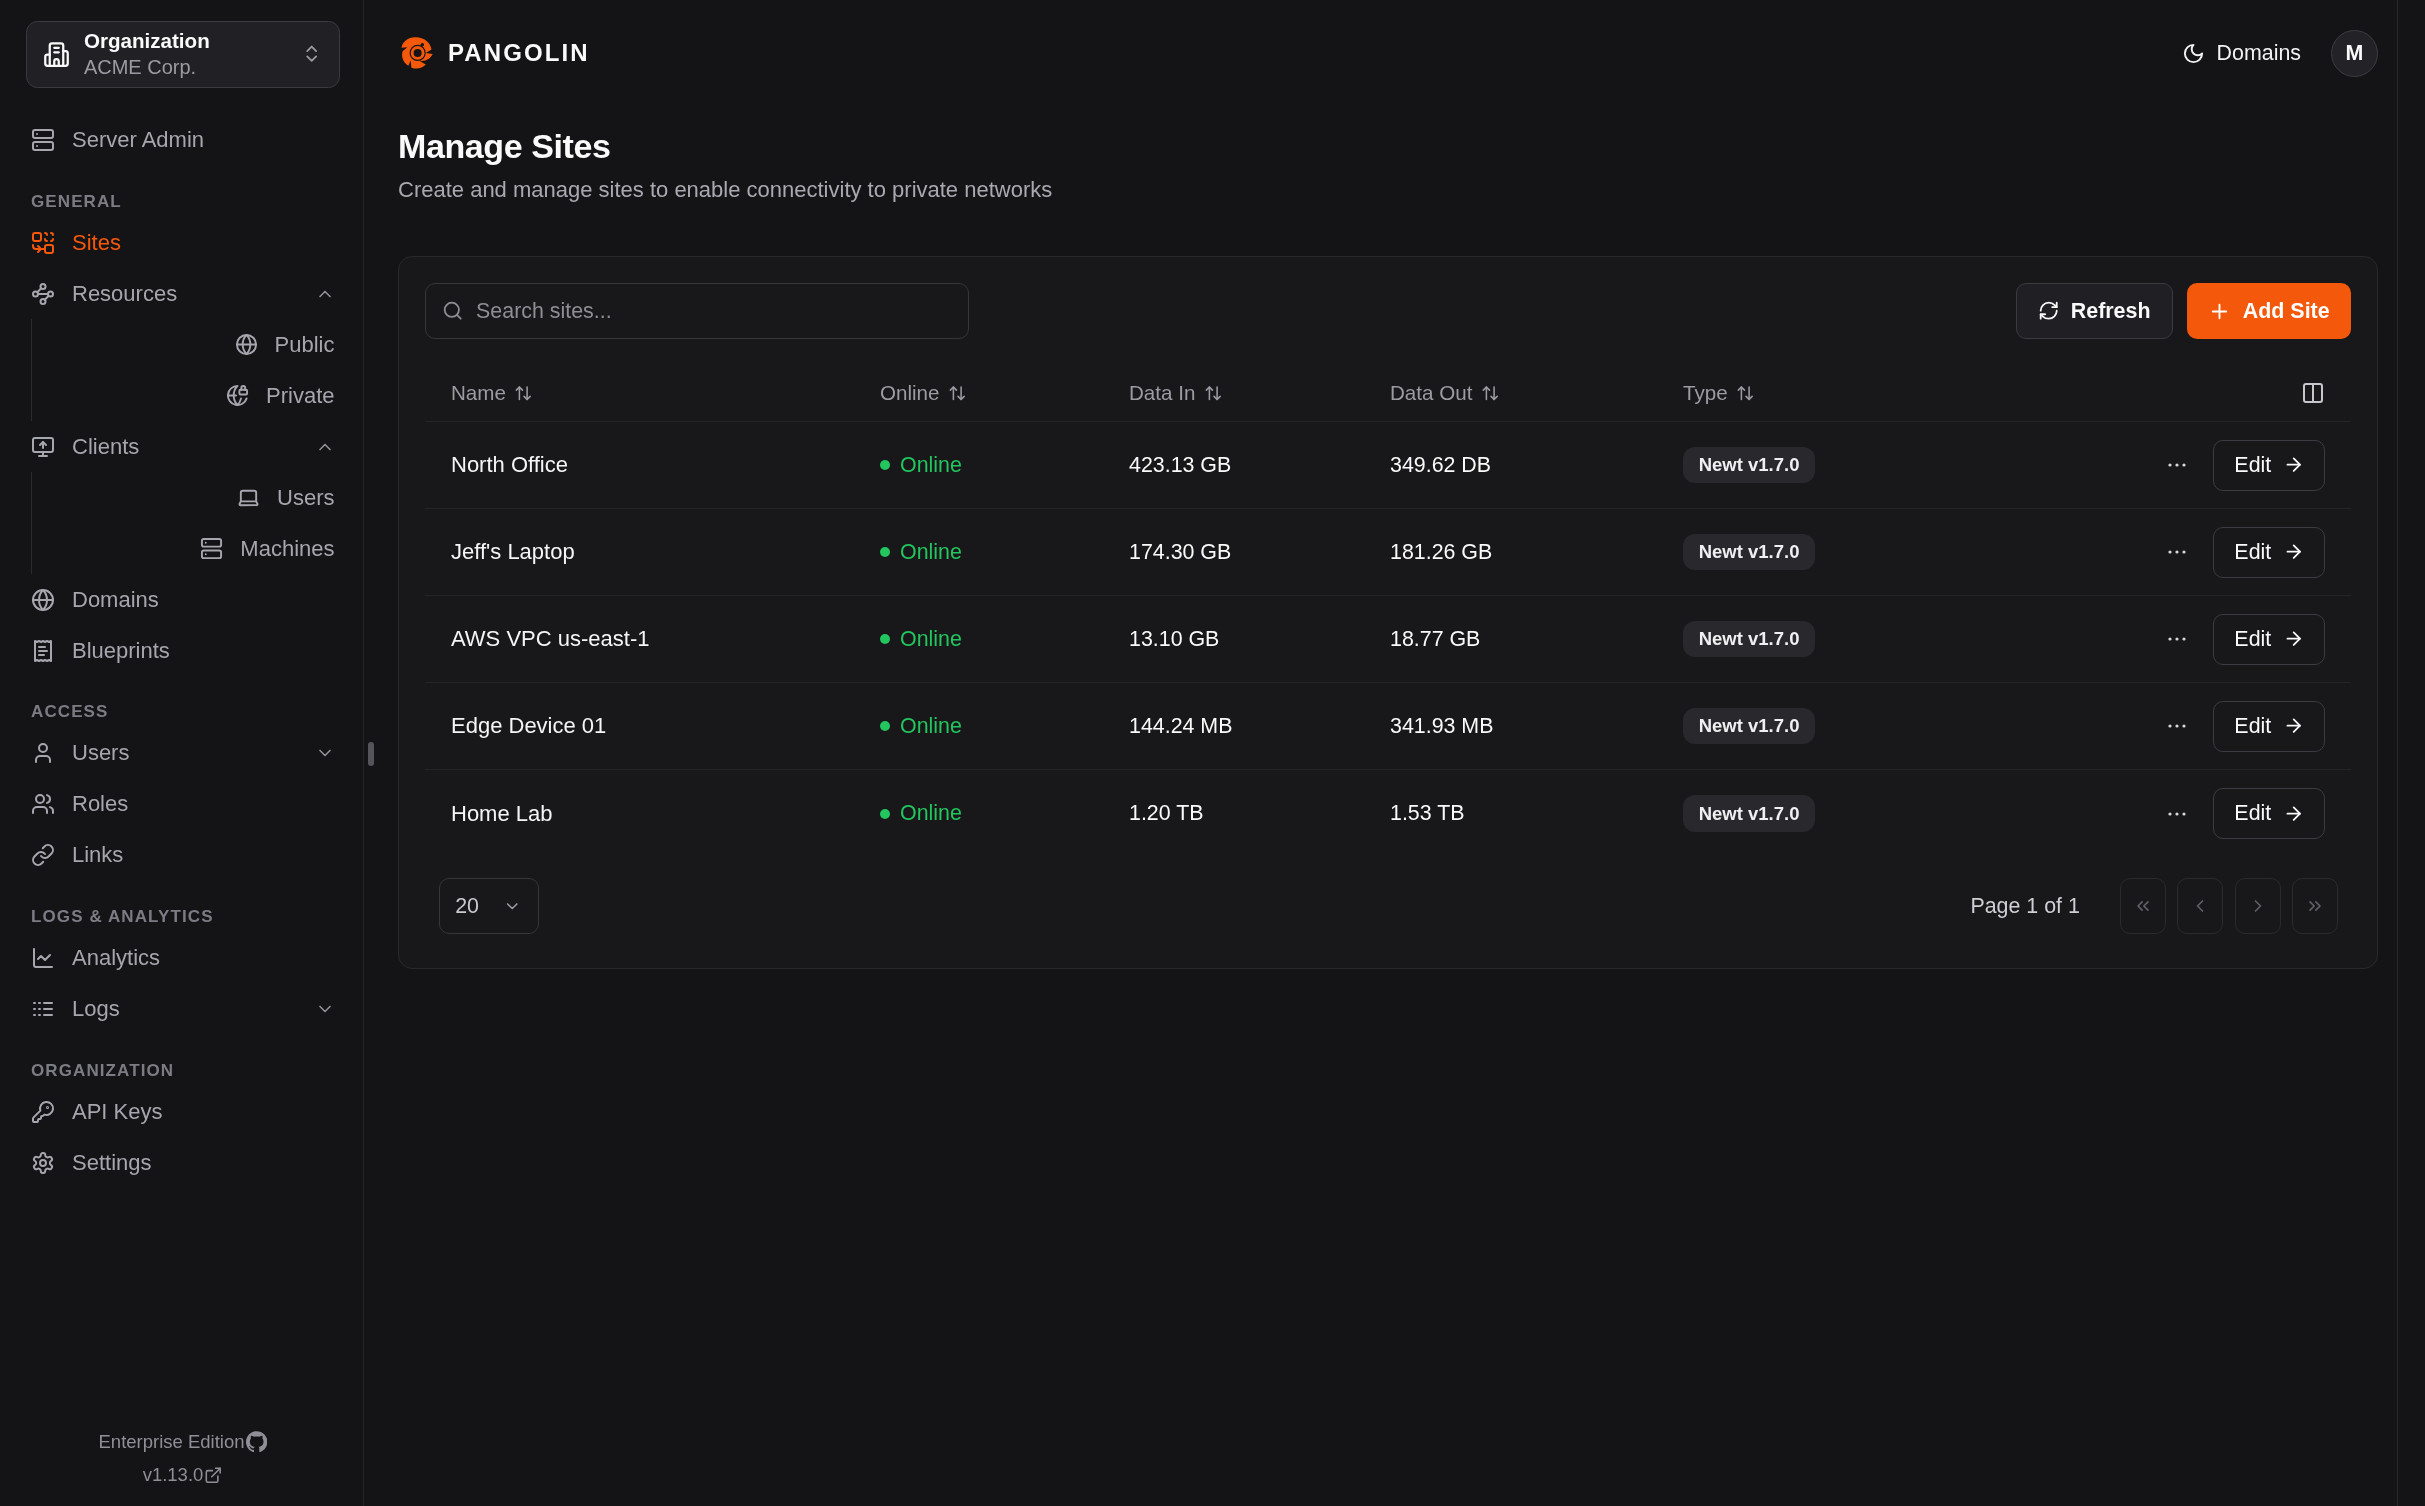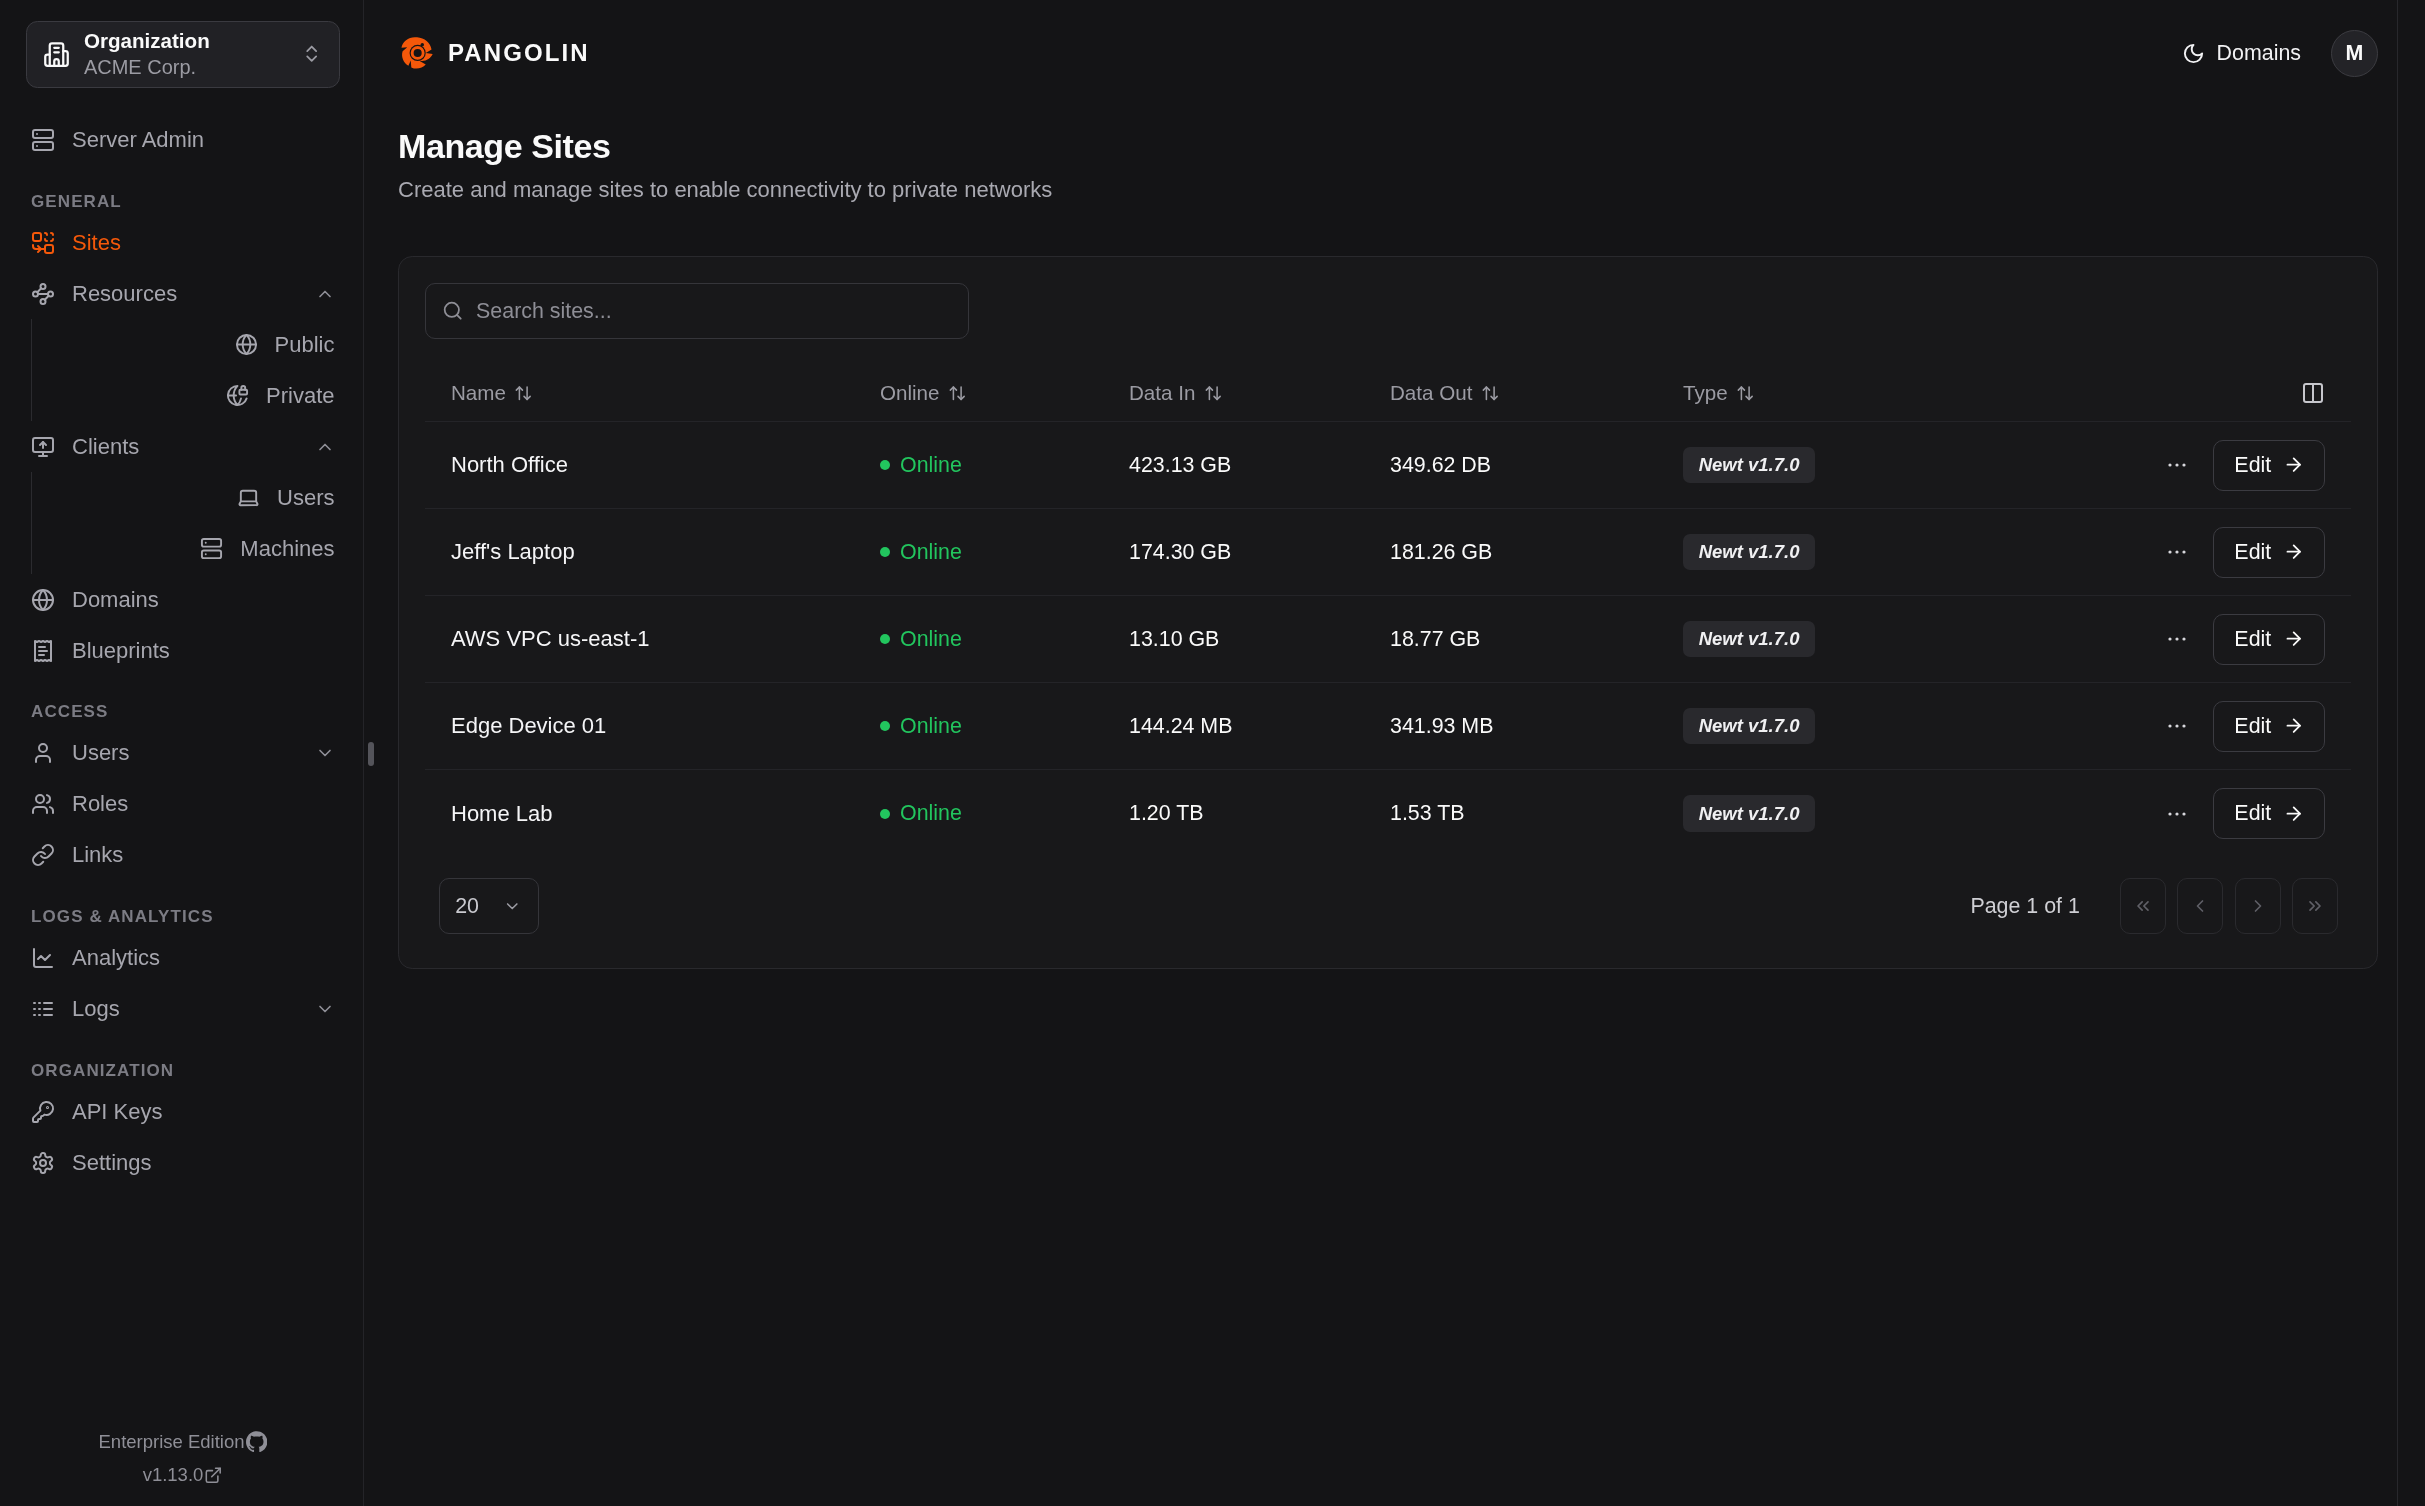--- a/index.html
+++ b/index.html
@@ -56,21 +56,21 @@
 
   .trow { display:grid; grid-template-columns:429px 249px 261px 293px 1fr 249px; align-items:center; padding:0 26px; }
   .thead { height:57px; margin-top:26px; color:#9b9ba3; font-size:20.6px; border-bottom:0.7px solid #242428; }
   .th { display:flex; align-items:center; gap:8.5px; cursor:pointer; }
   .th-last { justify-self:end; color:#c6c6cc; cursor:pointer; }
   .tbody .trow { height:87px; font-size:21.4px; }
   .tbody .trow:not(:last-child) { border-bottom:0.7px solid #242428; }
   .cell-name { font-size:22px; color:#f5f5f7; }
   .cell-online { display:flex; align-items:center; gap:10px; color:#22c55e; }
   .dot { width:10px; height:10px; border-radius:50%; background:#22c55e; }
-  .badge { display:inline-block; background:#29292d; border-radius:7px; padding:7.1px 15.7px; font-size:18.5px; font-weight:bold; color:#f0f0f2;font-style:italic; }
+  .badge { display:inline-block; background:#29292d; border-radius:12px; padding:7.1px 15.7px; font-size:18.5px; font-weight:bold; color:#f0f0f2; }
   .cell-actions { display:flex; align-items:center; justify-content:flex-end; gap:24px; }
   .menu-dots { color:#d7d7dc; cursor:pointer; display:flex; align-items:center; }
   .edit-btn { height:51px; border-radius:10px; border:0.7px solid #3b3b41; background:transparent; color:#fafafa; font-size:21.4px; font-family:inherit; display:inline-flex; align-items:center; gap:11.4px; padding:0 20px; cursor:pointer; }
 
   .table-footer { margin-top:21.4px; display:flex; align-items:center; justify-content:space-between; padding:0 13px 0 13.5px; }
   .page-size { width:100px; height:56px; border:0.7px solid #35353a; border-radius:10px; display:flex; align-items:center; justify-content:space-between; padding:0 15.7px; font-size:21.4px; color:#c9c9cf; cursor:pointer; }
   .page-size .chev { color:#9b9ba3; }
   .footer-right { display:flex; align-items:center; gap:40px; }
   .page-info { font-size:21.4px; color:#cfcfd4; }
   .pager { display:flex; align-items:center; gap:11.4px; }
@@ -404,20 +404,42 @@
     <div class="toolbar">
       <label class="search-box">
         <span>
             <svg class="ic" width="21.4" height="21.4" viewBox="0 0 24 24">
               <circle cx="11" cy="11" r="8"></circle>
               <path d="m21 21-4.3-4.3"></path>
             </svg>
           </span>
         <input type="text" placeholder="Search sites..." style="">
       </label>
+      <div class="toolbar-actions">
+        <button class="btn btn-secondary">
+          <span>
+              <svg class="ic" width="21.4" height="21.4" viewBox="0 0 24 24">
+                <path d="M3 12a9 9 0 0 1 9-9 9.75 9.75 0 0 1 6.74 2.74L21 8"></path>
+                <path d="M21 3v5h-5"></path>
+                <path d="M21 12a9 9 0 0 1-9 9 9.75 9.75 0 0 1-6.74-2.74L3 16"></path>
+                <path d="M8 16H3v5"></path>
+              </svg>
+            </span>
+          <span>Refresh</span>
+        </button>
+        <button class="btn btn-primary">
+          <span>
+              <svg class="ic" width="23" height="23" viewBox="0 0 24 24">
+                <path d="M5 12h14"></path>
+                <path d="M12 5v14"></path>
+              </svg>
+            </span>
+          <span>Add Site</span>
+        </button>
+      </div>
     </div>
 
     <div class="trow thead">
       <span class="th">
         <span>Name</span>
         <span>
             <svg class="ic" width="18.5" height="18.5" viewBox="0 0 24 24">
               <path d="m3 8 4-4 4 4"></path>
               <path d="M7 4v16"></path>
               <path d="m21 16-4 4-4-4"></path>

